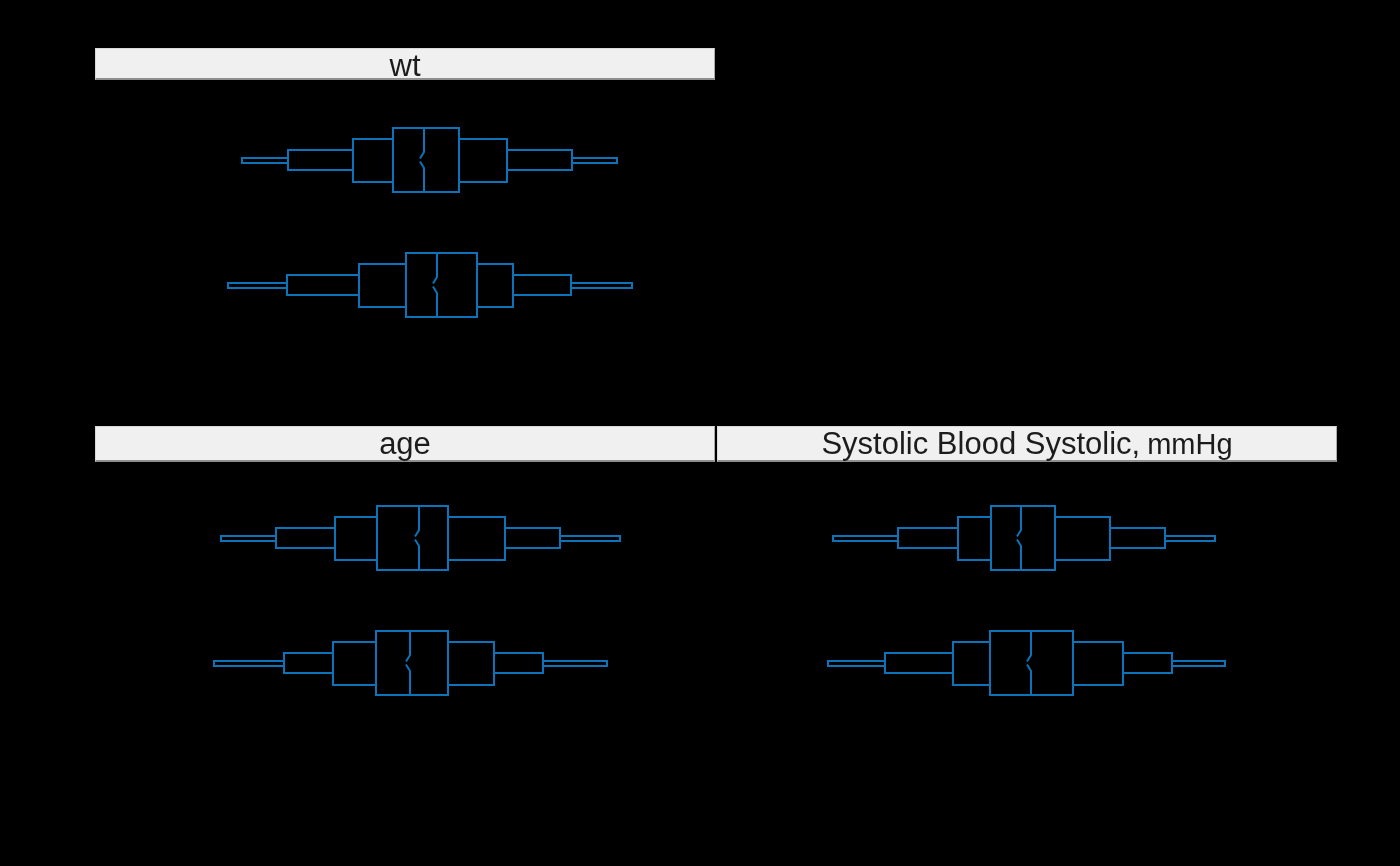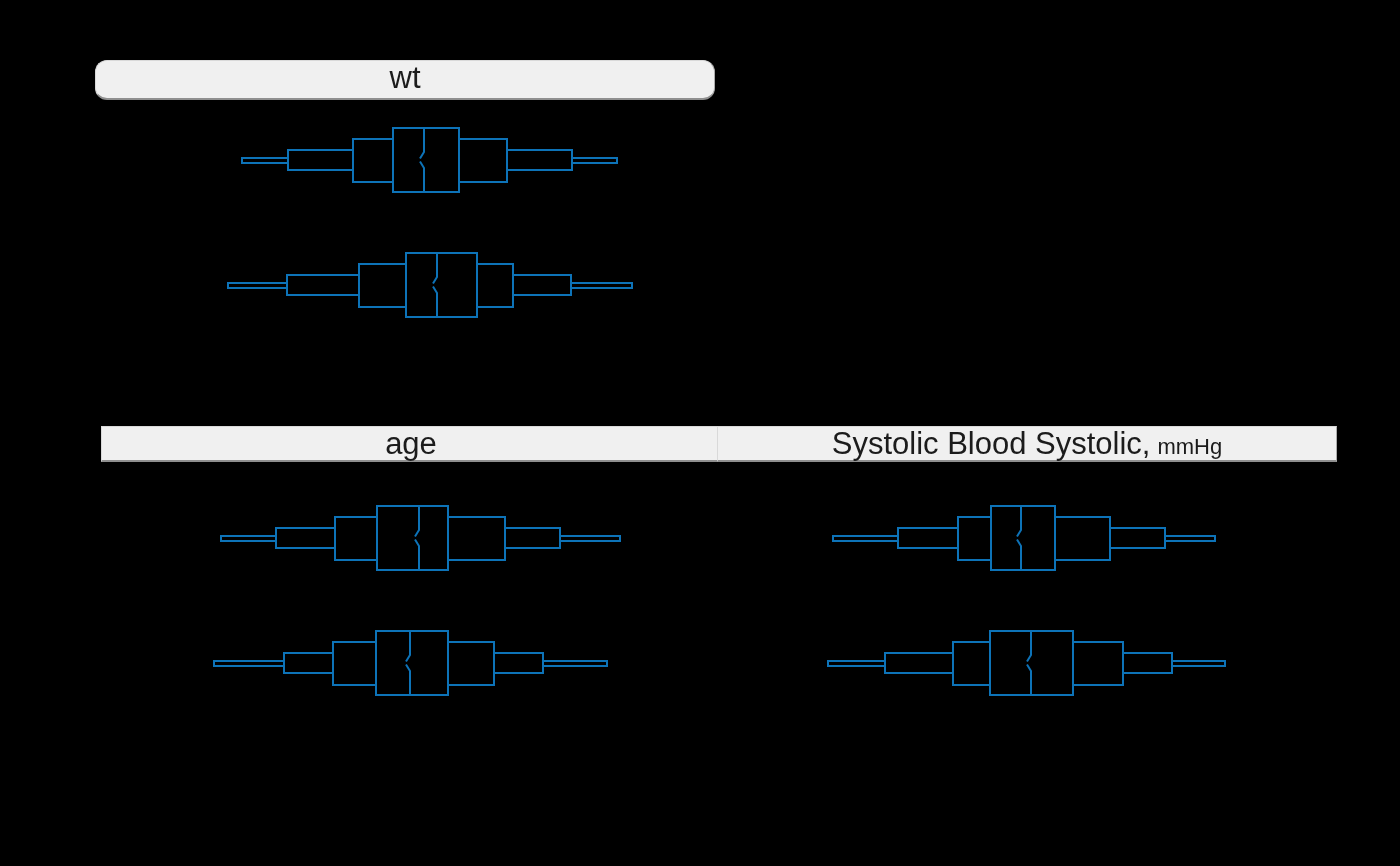--- a/index.html
+++ b/index.html
@@ -16,23 +16,23 @@
     box-sizing: border-box;
     border: 1px solid #d9d9d9;
     border-bottom: 2px solid #8f8f8f;
     border-right-color: #ababab;
     text-align: center;
     line-height: 33px;
     color: #1c1c1c;
     white-space: nowrap;
   }
   .strip .main { font-size: 31px; }
-  .strip .unit { font-size: 22px; margin-left: 7px; }
-  #strip-wt  { left: 95px;  top: 60px;  width: 620px; height: 40px; border-radius: 12px; }
-  #strip-age { left: 95px;  top: 426px; width: 620px; height: 36px; margin-left: 6px; }
+  .strip .unit { font-size: 29px; margin-left: 7px; }
+  #strip-wt  { left: 95px;  top: 48px;  width: 620px; height: 32px; }
+  #strip-age { left: 95px;  top: 426px; width: 620px; height: 36px; }
   #strip-sbp { left: 717px; top: 426px; width: 620px; height: 36px; }
   svg#plot { position: absolute; left: 0; top: 0; }
   svg#plot rect { shape-rendering: crispEdges; }
 </style>
 </head>
 <body>
 
 <div class="strip" id="strip-wt">
   <span class="main">wt</span>
 </div>

